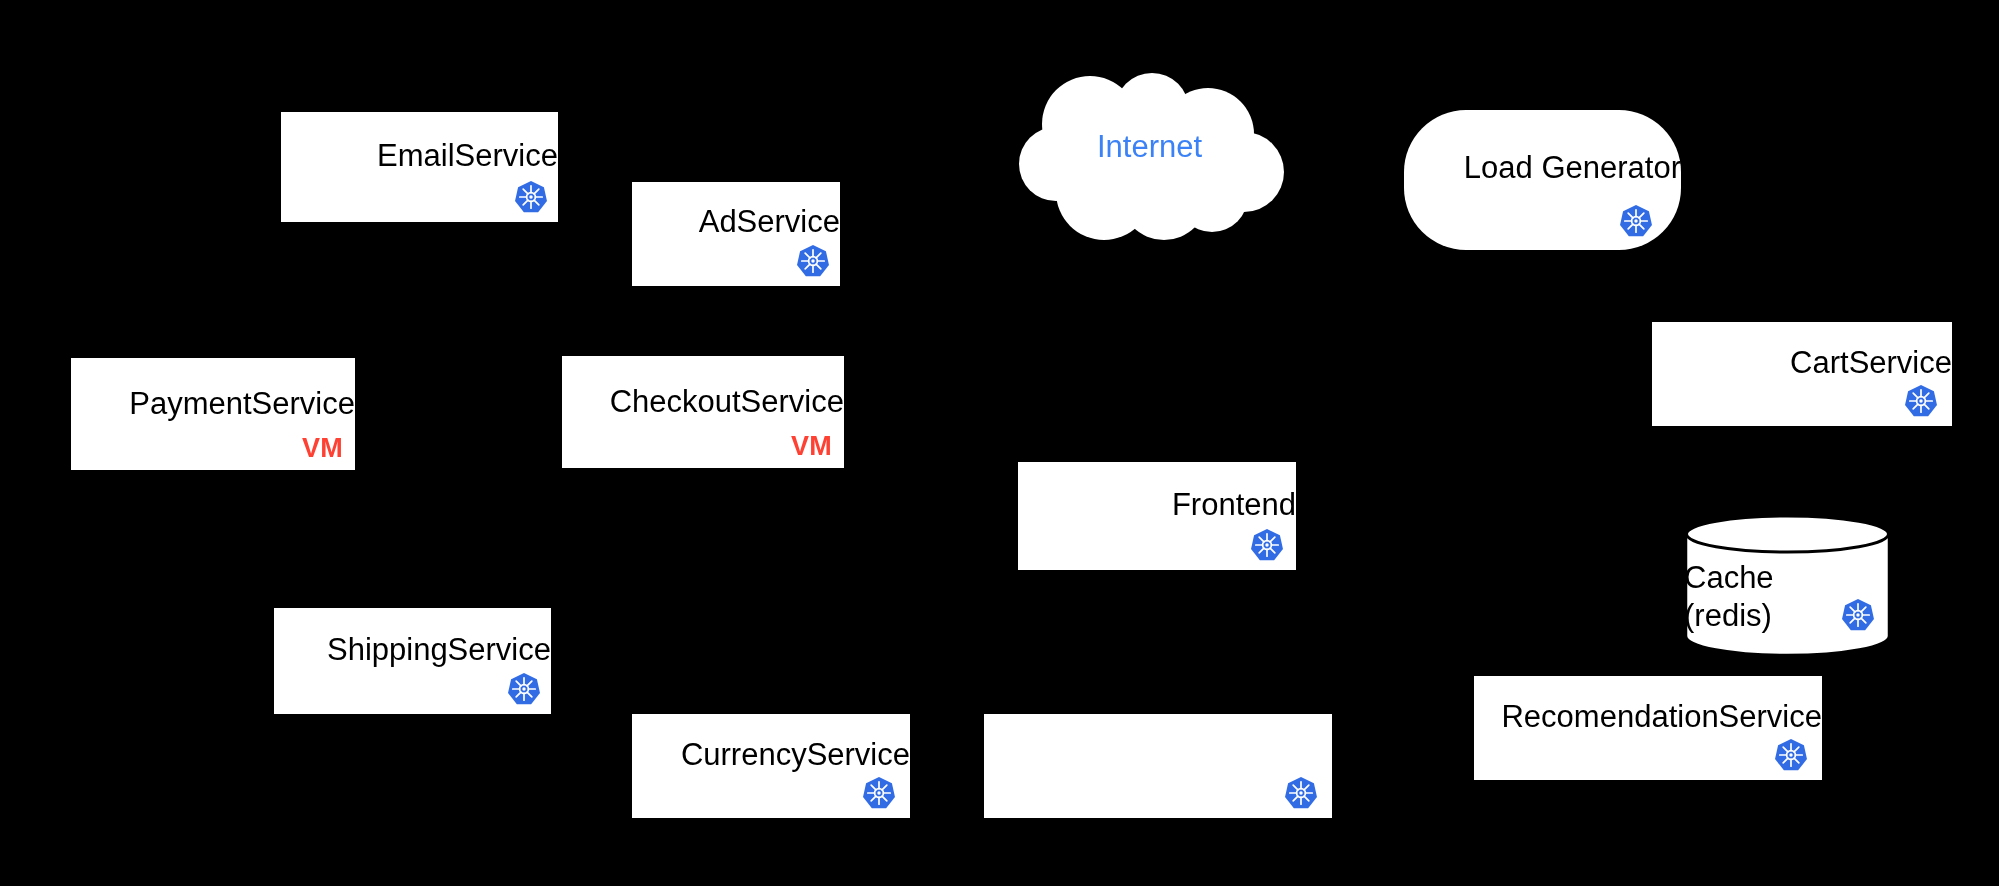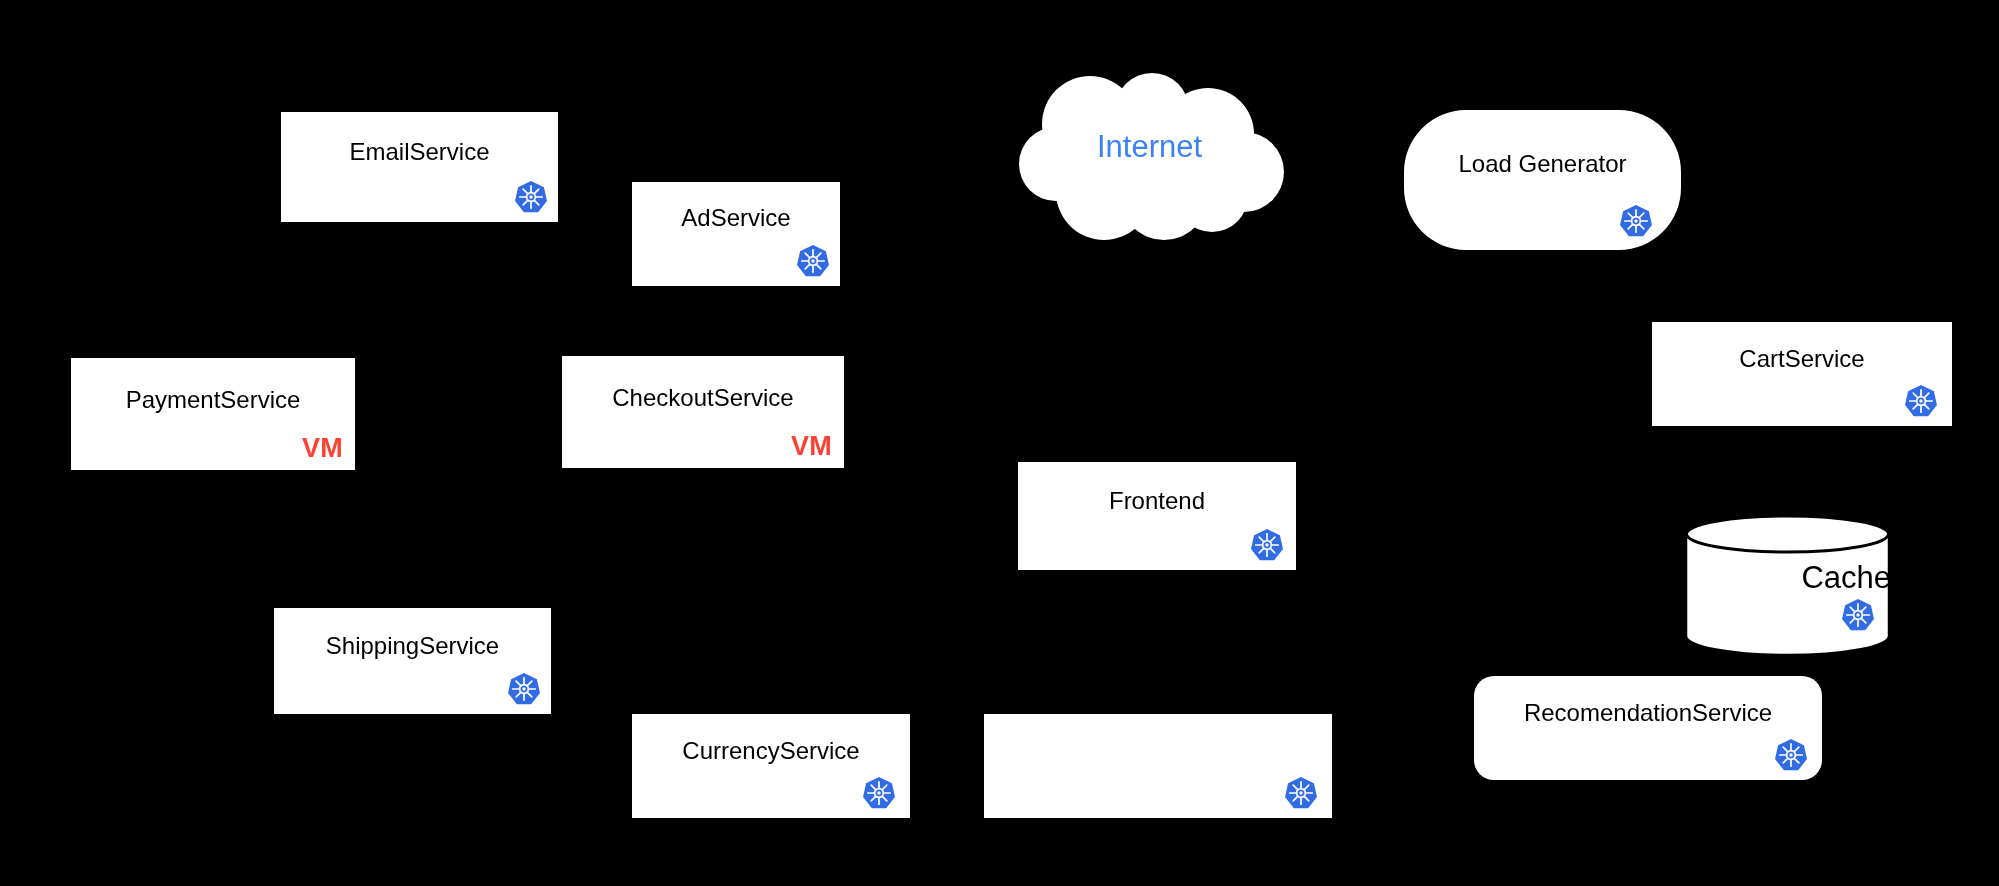--- a/index.html
+++ b/index.html
@@ -20,23 +20,23 @@
   .node {
     position: absolute;
     box-sizing: border-box;
     background: #ffffff;
     color: #000000;
   }
   .node-label {
     position: absolute;
     left: 0;
     right: 0;
-    text-align: center;
+    text-align: right;
     color: #000000;
-    font-size: 24px;
+    font-size: 31px;
     line-height: 1.1;
     white-space: nowrap;
   }
 
   
   .rect {
     border-radius: 0;
   }
 
   
@@ -71,21 +71,21 @@
     font-size: 31px;
     color: #3b82f6;
   }
 
   
   .cyl { position: absolute; }
   .cyl svg { display: block; width: 100%; height: 100%; }
   .cyl .cyl-text {
     position: absolute;
     left: 0; right: 0;
-    text-align: right;
+    text-align: left;
     font-size: 31px;
     color: #000000;
     line-height: 1.22;
   }
 </style>
 </head>
 <body>
 
 <div id="canvas">
 
@@ -220,20 +220,21 @@
       </svg>
     </div>
   </div>
 
   <div class="cyl" style="left:1684px; top:514px; width:207px; height:142px;">
     <svg viewBox="0 0 207 142" xmlns="http://www.w3.org/2000/svg">
       <path d="M2,20 L2,122 A101,19 0 0 0 205,122 L205,20 Z" fill="#ffffff" stroke="#000000" stroke-width="2.5"></path>
       <ellipse cx="103.5" cy="20" rx="101" ry="18" fill="#ffffff" stroke="#000000" stroke-width="3"></ellipse>
     </svg>
     <div class="cyl-text" style="top:45px;">Cache</div>
+    <div class="cyl-text" style="top:83px;">(redis)</div>
     <div class="k8s" style="right:16px; bottom:24px;">
       <svg viewBox="0 0 100 100" xmlns="http://www.w3.org/2000/svg">
         <polygon points="50,3 88,21 97,62 71,95 29,95 3,62 12,21" fill="#326ce5"></polygon>
         <g fill="none" stroke="#ffffff" stroke-width="5" stroke-linecap="round">
           <circle cx="50" cy="50" r="13"></circle>
           <line x1="50" y1="17" x2="50" y2="37"></line>
           <line x1="50" y1="63" x2="50" y2="83"></line>
           <line x1="17" y1="50" x2="37" y2="50"></line>
           <line x1="63" y1="50" x2="83" y2="50"></line>
           <line x1="27" y1="27" x2="41" y2="41"></line>
@@ -301,21 +302,21 @@
           <line x1="27" y1="27" x2="41" y2="41"></line>
           <line x1="59" y1="59" x2="73" y2="73"></line>
           <line x1="73" y1="27" x2="59" y2="41"></line>
           <line x1="41" y1="59" x2="27" y2="73"></line>
         </g>
         <circle cx="50" cy="50" r="5" fill="#ffffff"></circle>
       </svg>
     </div>
   </div>
 
-  <div class="node rect" style="left:1474px; top:676px; width:348px; height:104px;border-radius:20px;">
+  <div class="node rect" style="left:1474px; top:676px; width:348px; height:104px;">
     <div class="node-label" style="top:24px;">RecomendationService</div>
     <div class="k8s" style="right:14px; bottom:8px;">
       <svg viewBox="0 0 100 100" xmlns="http://www.w3.org/2000/svg">
         <polygon points="50,3 88,21 97,62 71,95 29,95 3,62 12,21" fill="#326ce5"></polygon>
         <g fill="none" stroke="#ffffff" stroke-width="5" stroke-linecap="round">
           <circle cx="50" cy="50" r="13"></circle>
           <line x1="50" y1="17" x2="50" y2="37"></line>
           <line x1="50" y1="63" x2="50" y2="83"></line>
           <line x1="17" y1="50" x2="37" y2="50"></line>
           <line x1="63" y1="50" x2="83" y2="50"></line>

